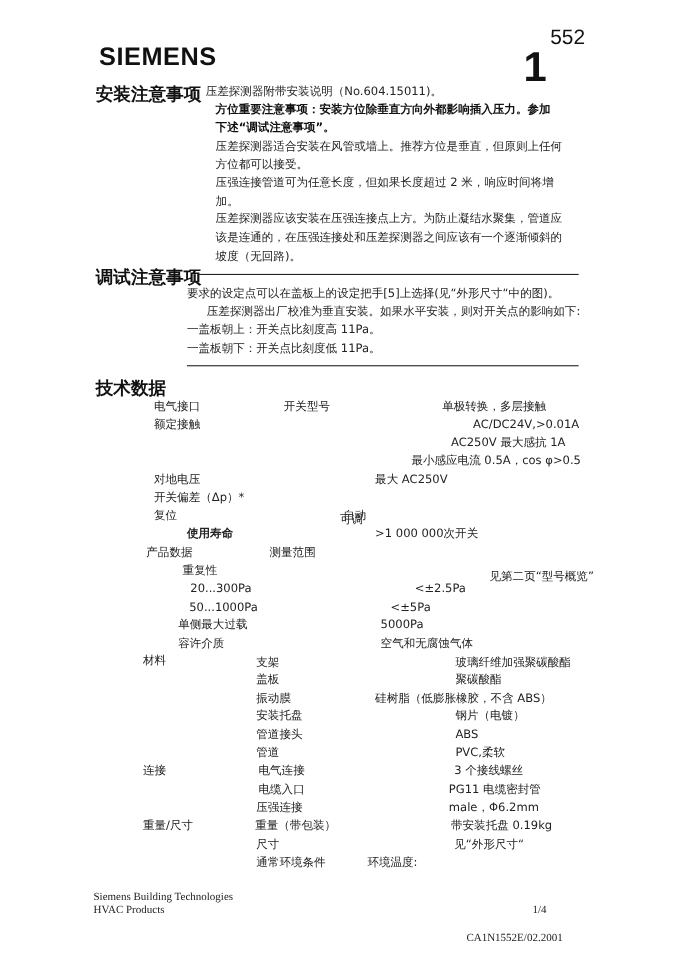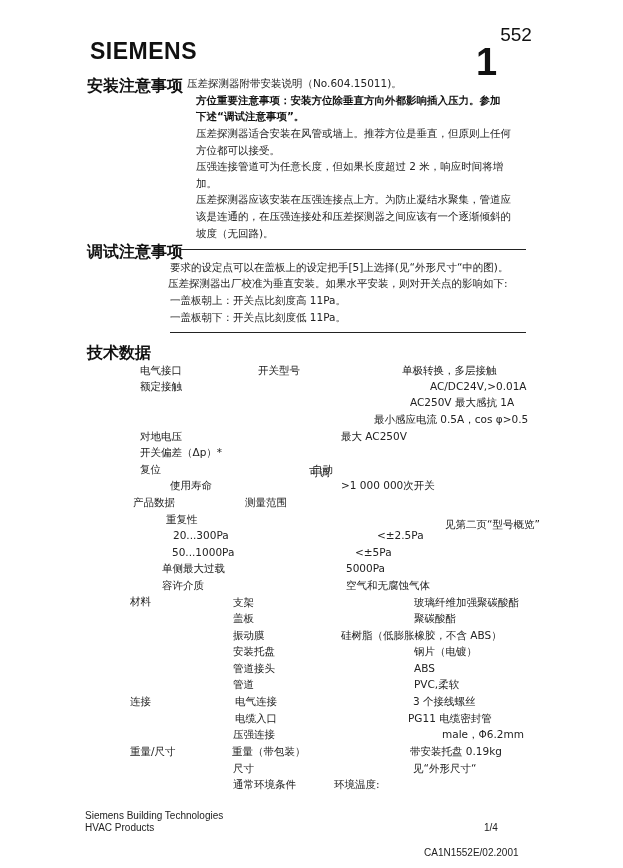--- a/index.html
+++ b/index.html
@@ -8,21 +8,21 @@
   .abs { position:absolute; white-space:nowrap; }
   .logo { left:90px; top:38px; font-family:"Liberation Sans", sans-serif; font-weight:bold;
           font-size:23px; letter-spacing:0.5px; color:#111; }
   .docnum { left:476px; top:36px; font-family:"Liberation Sans", sans-serif; font-weight:bold;
             font-size:38px; line-height:38px; color:#111; }
   .docnum sup { font-size:19px; position:relative; top:-20px; margin-left:3px; font-weight:normal; }
   .h-sec { font-family:"DejaVu Sans", sans-serif; font-weight:bold; font-size:16px; color:#111; }
   .txt { font-size:10.5px; color:#222; line-height:16px; }
   .bold { font-weight:bold; color:#111; }
   .rule { position:absolute; height:1px; background:#222; }
-  .footer { font-family:Liberation Sans, sans-serif; font-size:10px; color:#222; }
+  .footer { font-family:Liberation Serif, serif; font-size:10px; color:#222; }
 </style>
 </head>
 <body>
 
 <div class="abs logo">SIEMENS</div>
 <div class="abs docnum"><span>1</span><sup>552</sup></div>
 
 <div class="abs h-sec" style="left:87px;top:76px;">安装注意事项</div>
 <div class="abs txt" style="left:187px;top:75px;">压差探测器附带安装说明（No.604.15011)。</div>
 <div class="abs txt bold" style="left:196px;top:92px;">方位重要注意事项：安装方位除垂直方向外都影响插入压力。参加</div>
@@ -31,41 +31,41 @@
 <div class="abs txt" style="left:196px;top:142px;">方位都可以接受。</div>
 <div class="abs txt" style="left:196px;top:158px;">压强连接管道可为任意长度，但如果长度超过 2 米，响应时间将增</div>
 <div class="abs txt" style="left:196px;top:175px;">加。</div>
 <div class="abs txt" style="left:196px;top:191px;">压差探测器应该安装在压强连接点上方。为防止凝结水聚集，管道应</div>
 <div class="abs txt" style="left:196px;top:208px;">该是连通的，在压强连接处和压差探测器之间应该有一个逐渐倾斜的</div>
 <div class="abs txt" style="left:196px;top:225px;">坡度（无回路)。</div>
 
 <div class="abs h-sec" style="left:87px;top:242px;">调试注意事项</div>
 <div class="rule" style="left:180px;top:249px;width:346px;"></div>
 <div class="abs txt" style="left:170px;top:259px;">要求的设定点可以在盖板上的设定把手[5]上选择(见“外形尺寸“中的图)。</div>
-<div class="abs txt" style="left:168px;top:275px;">压差探测器出厂校准为垂直安装。如果水平安装，则对开关点的影响如下:</div>
+<div class="abs txt" style="left:188px;top:275px;">压差探测器出厂校准为垂直安装。如果水平安装，则对开关点的影响如下:</div>
 <div class="abs txt" style="left:170px;top:292px;">一盖板朝上：开关点比刻度高 11Pa。</div>
 <div class="abs txt" style="left:170px;top:309px;">一盖板朝下：开关点比刻度低 11Pa。</div>
 <div class="rule" style="left:170px;top:332px;width:356px;"></div>
 
 <div class="abs h-sec" style="left:87px;top:343px;">技术数据</div>
 <div id="tech-rows">
     <div class="abs txt" style="left: 140px; top: 362px;">电气接口</div>
     <div class="abs txt" style="left: 258px; top: 362px;">开关型号</div>
     <div class="abs txt" style="left: 402px; top: 362px;">单极转换，多层接触</div>
     <div class="abs txt" style="left: 140px; top: 378px;">额定接触</div>
     <div class="abs txt" style="left: 430px; top: 378px;">AC/DC24V,&gt;0.01A</div>
     <div class="abs txt" style="left: 410px; top: 394px;">AC250V   最大感抗 1A</div>
     <div class="abs txt" style="left: 374px; top: 411px;">最小感应电流 0.5A，cos φ&gt;0.5</div>
     <div class="abs txt" style="left: 140px; top: 428px;">对地电压</div>
     <div class="abs txt" style="left: 341px; top: 428px;">最大 AC250V</div>
     <div class="abs txt" style="left: 140px; top: 444px;">开关偏差（Δp）*</div>
     <div class="abs txt" style="left: 309px; top: 464px; text-align: right;">可调</div>
     <div class="abs txt" style="left: 140px; top: 461px;">复位</div>
     <div class="abs txt" style="left: 312px; top: 461px;">自动</div>
-    <div class="abs txt" style="left: 170px; top: 477px;">使用寿命</div>
+    <div class="abs txt" style="left: 170px; top: 477px; font-weight: bold;">使用寿命</div>
     <div class="abs txt" style="left: 341px; top: 477px;">&gt;1 000 000次开关</div>
     <div class="abs txt" style="left: 133px; top: 494px;">产品数据</div>
     <div class="abs txt" style="left: 245px; top: 494px;">测量范围</div>
     <div class="abs txt" style="left: 414px; top: 516px; margin-left: 31px;">见第二页“型号概览”</div>
     <div class="abs txt" style="left: 166px; top: 511px;">重复性</div>
     <div class="abs txt" style="left: 173px; top: 527px;">20...300Pa</div>
     <div class="abs txt" style="left: 349px; top: 527px; margin-left: 28px;">&lt;±2.5Pa</div>
     <div class="abs txt" style="left: 172px; top: 544px;">50...1000Pa</div>
     <div class="abs txt" style="left: 355px; top: 544px;">&lt;±5Pa</div>
     <div class="abs txt" style="left: 162px; top: 560px;">单侧最大过载</div>
@@ -84,21 +84,21 @@
     <div class="abs txt" style="left: 233px; top: 660px;">管道接头</div>
     <div class="abs txt" style="left: 414px; top: 660px;">ABS</div>
     <div class="abs txt" style="left: 233px; top: 676px;">管道</div>
     <div class="abs txt" style="left: 414px; top: 676px;">PVC,柔软</div>
     <div class="abs txt" style="left: 130px; top: 693px;">连接</div>
     <div class="abs txt" style="left: 235px; top: 693px;">电气连接</div>
     <div class="abs txt" style="left: 413px; top: 693px;">3 个接线螺丝</div>
     <div class="abs txt" style="left: 235px; top: 710px;">电缆入口</div>
     <div class="abs txt" style="left: 408px; top: 710px;">PG11 电缆密封管</div>
     <div class="abs txt" style="left: 233px; top: 726px;">压强连接</div>
-    <div class="abs txt" style="left: 408px; top: 726px; margin-left: 34px;">male，Φ6.2mm</div>
+    <div class="abs txt" style="left: 408px; top: 726px;">male，Φ6.2mm</div>
     <div class="abs txt" style="left: 130px; top: 743px;">重量/尺寸</div>
     <div class="abs txt" style="left: 232px; top: 743px;">重量（带包装）</div>
     <div class="abs txt" style="left: 410px; top: 743px;">带安装托盘 0.19kg</div>
     <div class="abs txt" style="left: 233px; top: 760px;">尺寸</div>
     <div class="abs txt" style="left: 413px; top: 760px;">见“外形尺寸“</div>
     <div class="abs txt" style="left: 233px; top: 776px;">通常环境条件</div>
     <div class="abs txt" style="left: 334px; top: 776px;">环境温度:</div>
   </div>
 
 <div class="abs footer" style="left:85px;top:810px;">Siemens Building Technologies</div>

